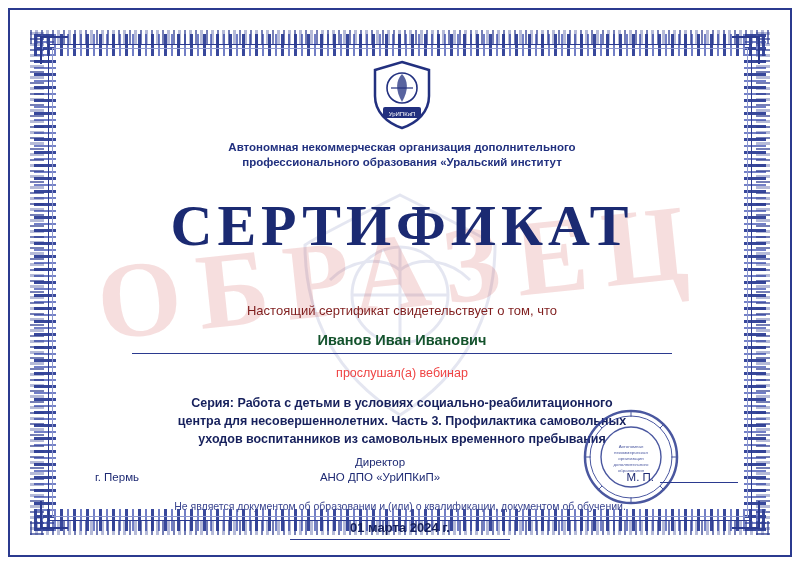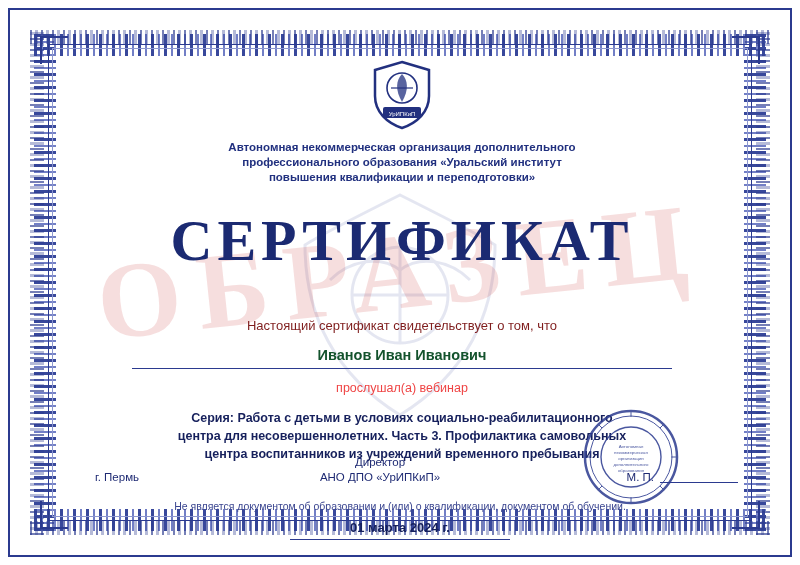--- a/index.html
+++ b/index.html
@@ -282,37 +282,36 @@
         <circle cx="31" cy="28" r="15" fill="none" stroke="#22307f" stroke-width="1.6"></circle>
         <path d="M31 14 C25 20 24 30 31 42 C38 30 37 20 31 14 Z" fill="#22307f" opacity=".75"></path>
         <path d="M20 28 h22" stroke="#22307f" stroke-width="1.2"></path>
         <rect x="12" y="47" width="38" height="11" rx="2" fill="#22307f"></rect>
         <text x="31" y="55.5" font-size="6" fill="#ffffff" text-anchor="middle" font-family="Liberation Sans, sans-serif">УрИПКиП</text>
       </svg>
     </div>
 
     <p class="org-line">Автономная некоммерческая организация дополнительного</p>
     <p class="org-line">профессионального образования «Уральский институт</p>
-    <p class="org-line">повышения квалификации и переподготовки»</p>
 
     <div class="title">СЕРТИФИКАТ</div>
 
     <div class="subline">Настоящий сертификат свидетельствует о том, что</div>
 
     <div class="name-block">
       <div class="name">Иванов Иван Иванович</div>
       <div class="rule"></div>
     </div>
 
     <div class="attended">прослушал(а) вебинар</div>
 
     <div class="course">
       <div>Серия: Работа с детьми в условиях социально-реабилитационного</div>
       <div>центра для несовершеннолетних. Часть 3. Профилактика самовольных</div>
-      <div>центра воспитанников из учреждений временного пребывания</div>
+      <div>уходов воспитанников из самовольных временного пребывания</div>
     </div>
   </div>
 
   <div class="stamp">
     <svg viewBox="0 0 98 98" width="98" height="98" aria-hidden="true">
       <circle cx="49" cy="49" r="46" fill="none" stroke="#2b3a8f" stroke-width="2.5"></circle>
       <circle cx="49" cy="49" r="41" fill="none" stroke="#2b3a8f" stroke-width="1"></circle>
       <circle cx="49" cy="49" r="30" fill="none" stroke="#2b3a8f" stroke-width="1.4"></circle>
       <g stroke="#2b3a8f" stroke-width="1">
         <path d="M49 3 v6 M49 89 v6 M3 49 h6 M89 49 h6 M16 16 l4 4 M78 78 l4 4 M82 16 l-4 4 M20 78 l-4 4"></path>

